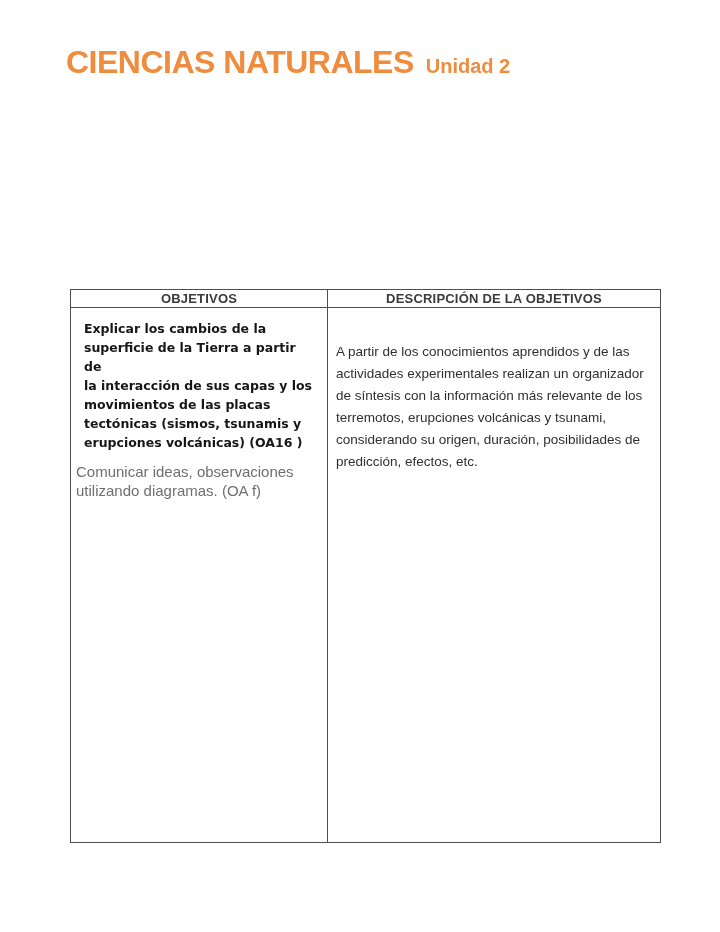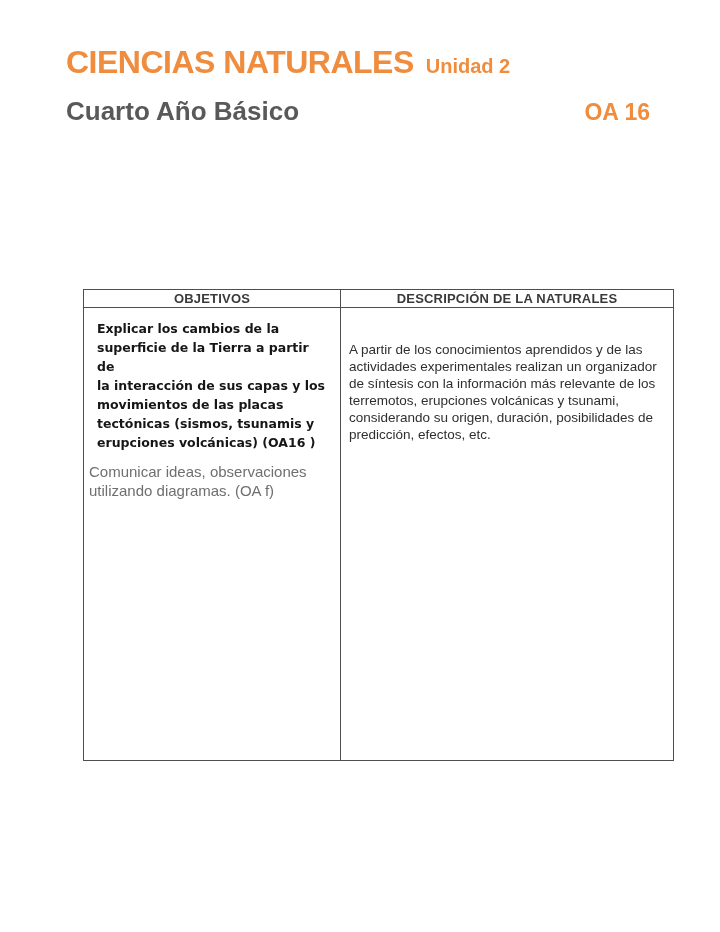--- a/index.html
+++ b/index.html
@@ -47,22 +47,22 @@
     position:absolute;left:0;top:189px;width:100%;
     text-align:center;
     font-size:16.5px;font-weight:bold;color:#3A3A3A;
   }
   .activity-subheading{
     position:absolute;left:0;top:220px;width:100%;
     text-align:center;
     font-size:16.5px;font-weight:bold;color:#3A3A3A;
   }
   table.content-table{
-    position:absolute;left:83px;top:289px;
-    width:590px;height:472px;
+    position:absolute;left:70px;top:289px;
+    width:590px;height:554px;
     border-collapse:collapse;table-layout:fixed;
     background:#fff;
   }
   .content-table col.c-left{width:257px;}
   .content-table col.c-right{width:333px;}
   .content-table th,
   .content-table td{
     border:1.5px solid var(--table-border);
     padding:0;
   }
@@ -87,50 +87,46 @@
     white-space:pre-line;
   }
   .obj-secondary{
     margin:10px 0 0 0;
     font-size:15px;line-height:19px;
     color:var(--text-muted);
     white-space:pre-line;
   }
   .desc-text{
     margin:0;
-    font-size:13.5px;line-height:17px;
+    font-size:13.5px;line-height:22px;
     color:var(--text-dark);
     white-space:pre-line;
   }
 </style>
 </head>
 <body>
 
 <div class="page">
 
   <div class="title-line">
     <span class="main-title">CIENCIAS NATURALES</span><span class="unit-label">Unidad 2</span>
   </div>
 
-  <div class="subtitle-line">
-    <span class="grade-title">Cuarto Año Básico</span>
-    <span class="oa-badge">OA 16</span>
-  </div>
 
 
 
   <table class="content-table">
     <colgroup>
         <col class="c-left">
         <col class="c-right">
       </colgroup>
     <thead>
       <tr>
         <th>OBJETIVOS</th>
-        <th>DESCRIPCIÓN DE LA NATURALES</th>
+        <th>DESCRIPCIÓN DE LA OBJETIVOS</th>
       </tr>
     </thead>
     <tbody>
       <tr>
         <td class="objectives-cell">
           <p class="obj-main">Explicar los cambios de la
 superficie de la Tierra a partir de
 la interacción de sus capas y los
 movimientos de las placas
 tectónicas (sismos, tsunamis y

